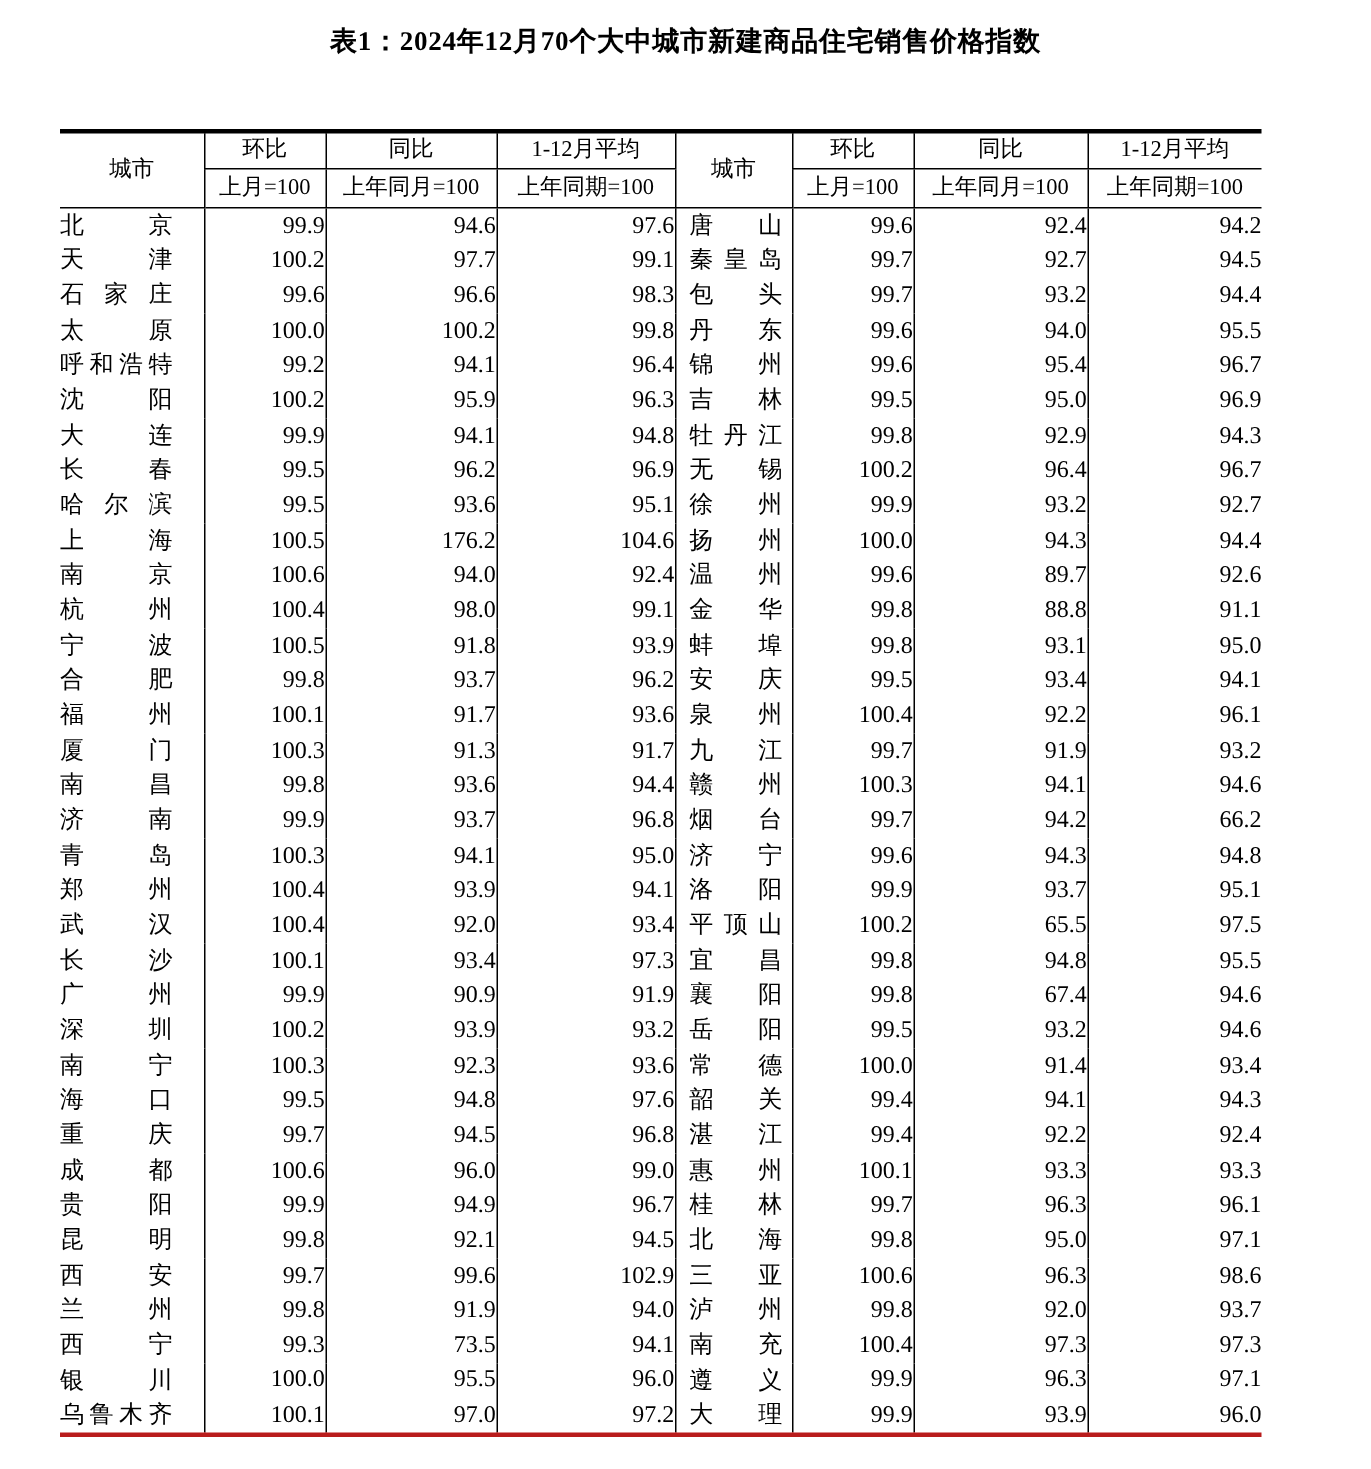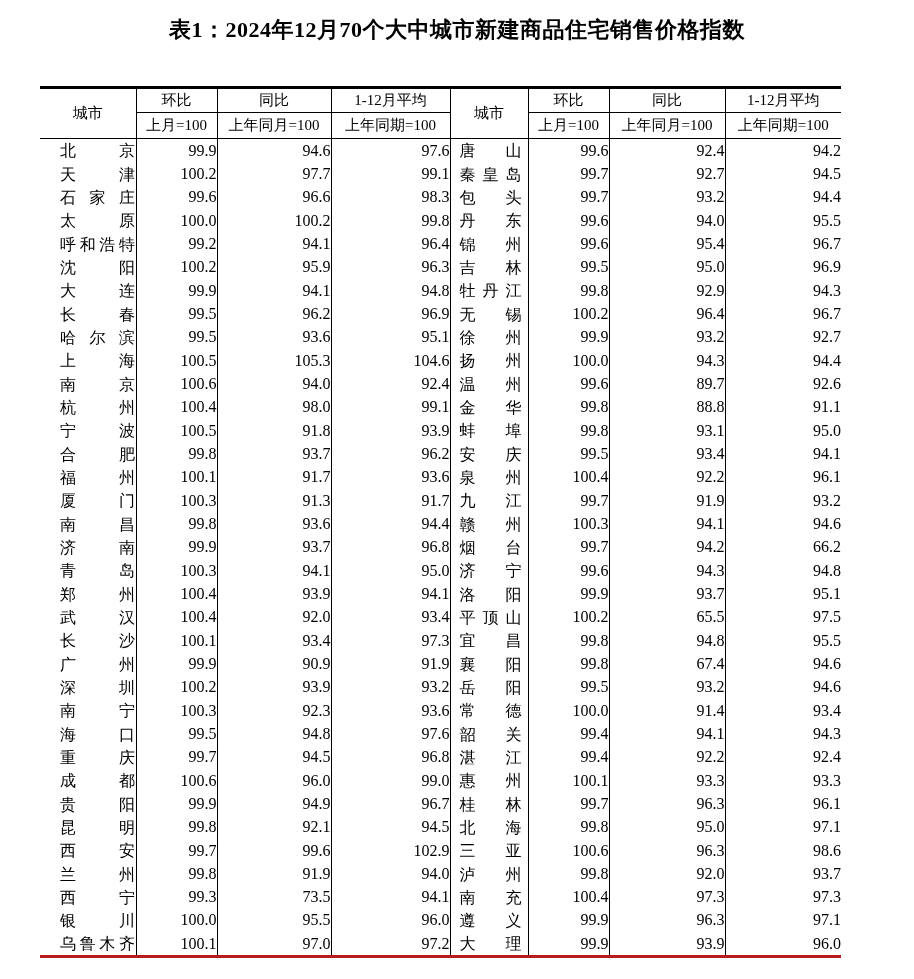--- a/index.html
+++ b/index.html
@@ -11,21 +11,21 @@
     color: #000000;
     font-family: "Liberation Serif", "DejaVu Serif", serif;
     overflow: hidden;
   }
   .title {
     position: absolute;
     top: 15px;
     left: 0;
     width: 100%;
     text-align: center;
-    font-size: 22px;
+    font-size: 18px;
     font-weight: bold;
     letter-spacing: 0.5px;
     white-space: nowrap;
   }
   table.price-table {
     position: absolute;
     top: 86px;
     left: 40px;
     width: 801px;
     border-collapse: collapse;
@@ -55,21 +55,21 @@
   }
   td.num { text-align: right; padding-right: 7px; font-size: 15.5px; }
   td.city { text-align: left; }
   .cjust {
     display: inline-block;
     text-align: justify;
     text-align-last: justify;
     vertical-align: middle;
     font-size: 16px;
   }
-  .cjust-l { width: 75px; margin-left: 20px; }
+  .cjust-l { width: 75px; margin-left: 0; }
   .cjust-r { width: 62px; margin-left: 9px; }
 </style>
 </head>
 <body>
 
 <div class="page">
   <div class="title">表1：2024年12月70个大中城市新建商品住宅销售价格指数</div>
 
   <table class="price-table">
     <colgroup>
@@ -189,21 +189,21 @@
       <td class="num bl">93.6</td>
       <td class="num bl">95.1</td>
       <td class="city bl"><span class="cjust cjust-r">徐州</span></td>
       <td class="num bl">99.9</td>
       <td class="num bl">93.2</td>
       <td class="num bl">92.7</td>
     </tr>
         <tr>
       <td class="city"><span class="cjust cjust-l">上海</span></td>
       <td class="num bl">100.5</td>
-      <td class="num bl">105.3</td>
+      <td class="num bl">176.2</td>
       <td class="num bl">104.6</td>
       <td class="city bl"><span class="cjust cjust-r">扬州</span></td>
       <td class="num bl">100.0</td>
       <td class="num bl">94.3</td>
       <td class="num bl">94.4</td>
     </tr>
         <tr>
       <td class="city"><span class="cjust cjust-l">南京</span></td>
       <td class="num bl">100.6</td>
       <td class="num bl">94.0</td>

